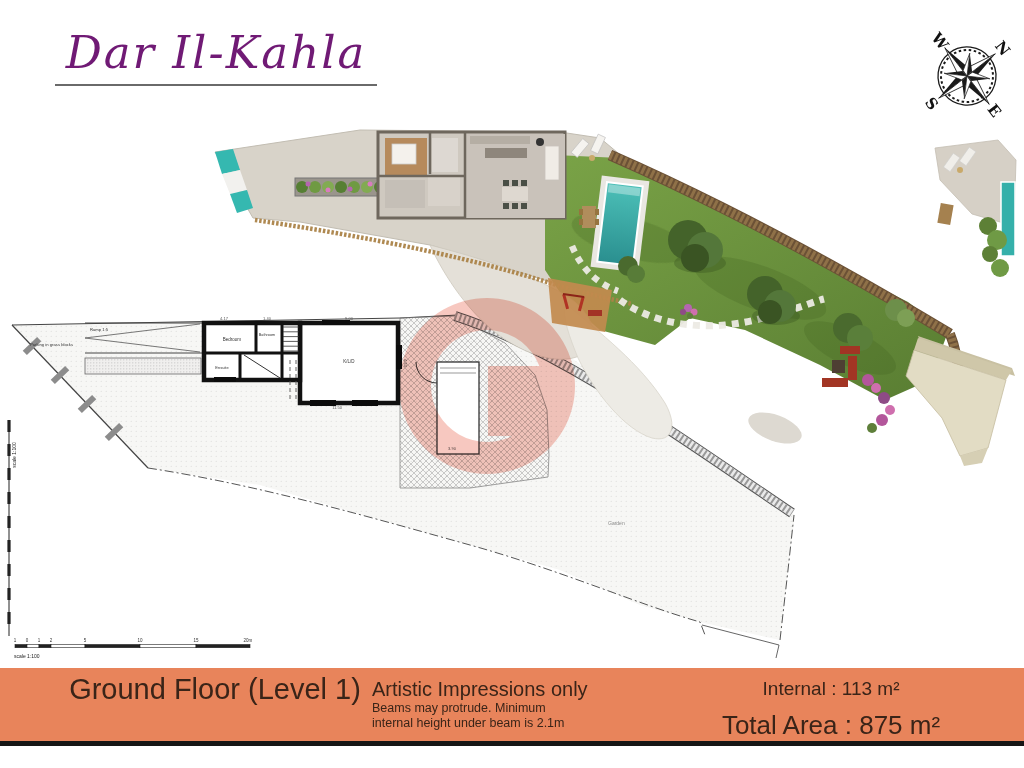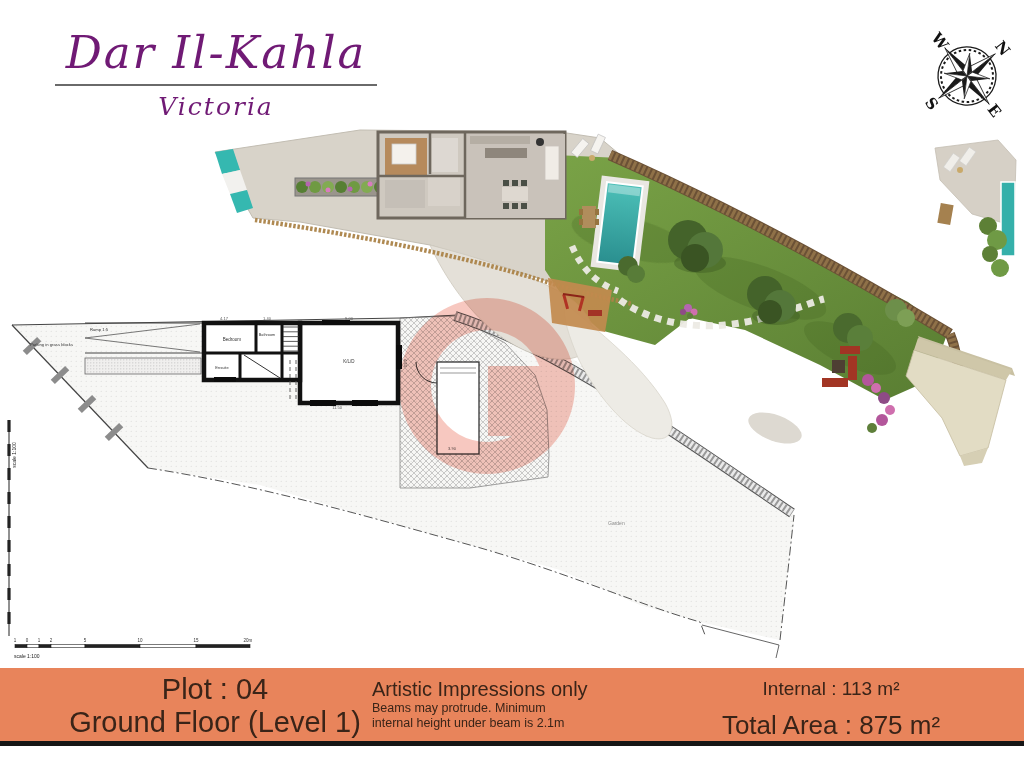--- a/index.html
+++ b/index.html
@@ -38,21 +38,20 @@
   .f-disc-line  { font-size:12.5px; }
   .f-right { position:absolute; left:638px; top:10px; width:386px; text-align:center; }
   .f-areas { font-size:19px; display:flex; justify-content:center; gap:36px; }
   .f-total { font-size:26px; margin-top:10px; }
 </style>
 </head>
 <body>
 
 <div class="titleblock">
   <div class="title">Dar Il-Kahla</div>
-  <div class="subtitle">Victoria</div>
 </div>
 
 <svg class="compass" width="104" height="104" viewBox="0 0 104 104">
   <g transform="translate(52,54) rotate(52)">
     <circle r="29" fill="none" stroke="#1a1a1a" stroke-width="1.3"></circle>
     <circle r="26" fill="none" stroke="#1a1a1a" stroke-width="2" stroke-dasharray="2.5,2.5"></circle>
     <g>
       <g>
           <path d="M0,-36 L6,-7 L0,0 Z" fill="#1a1a1a"></path>
           <path d="M0,-36 L-6,-7 L0,0 Z" fill="#fff" stroke="#1a1a1a" stroke-width="0.8"></path>
@@ -388,21 +387,20 @@
   </g>
 </svg>
 
 <svg class="watermark" width="185" height="185" viewBox="0 0 185 185">
   <path fill-rule="evenodd" fill="#ef9180" d="M89,2 a88,88 0 1 0 0.01,0 Z M89,34 a56,56 0 1 1 -0.01,0 Z"></path>
   <rect x="90" y="70" width="67" height="70" fill="#ef9180"></rect>
 </svg>
 
 <div class="footer">
   <div class="f-left">
-    <div class="f-plot">Plot : 04</div>
     <div class="f-floor">Ground Floor (Level 1)</div>
   </div>
   <div class="f-center">
     <div class="f-disc-title">Artistic Impressions only</div>
     <div class="f-disc-line">Beams may protrude. Minimum</div>
     <div class="f-disc-line">internal height under beam is 2.1m</div>
   </div>
   <div class="f-right">
     <div class="f-areas">
       <span>Internal : 113 m²</span>

